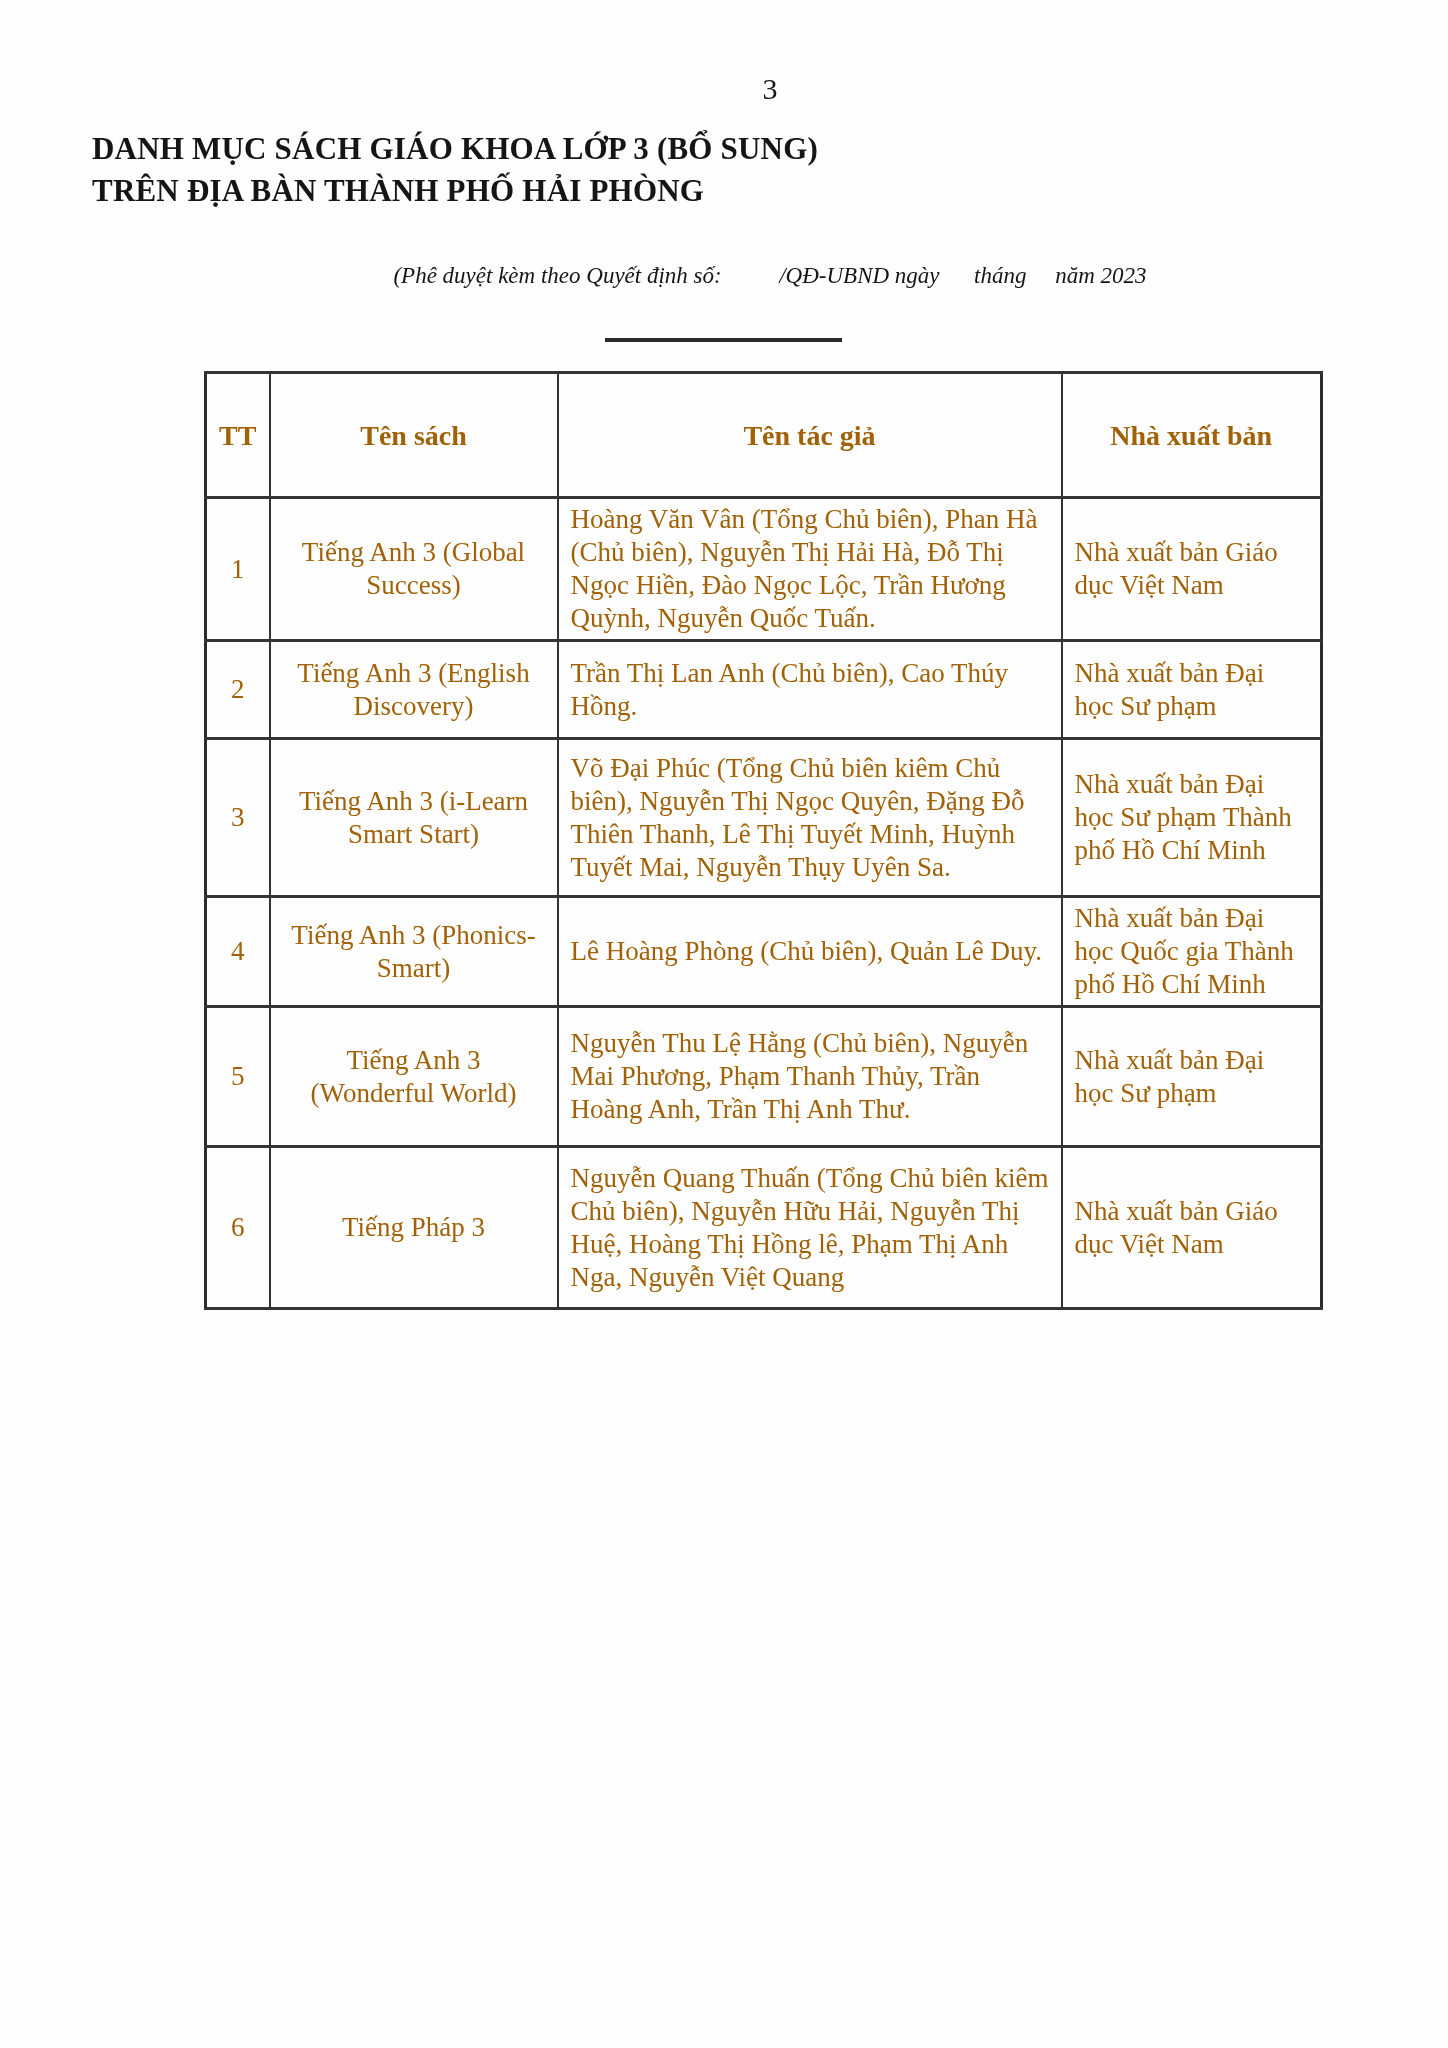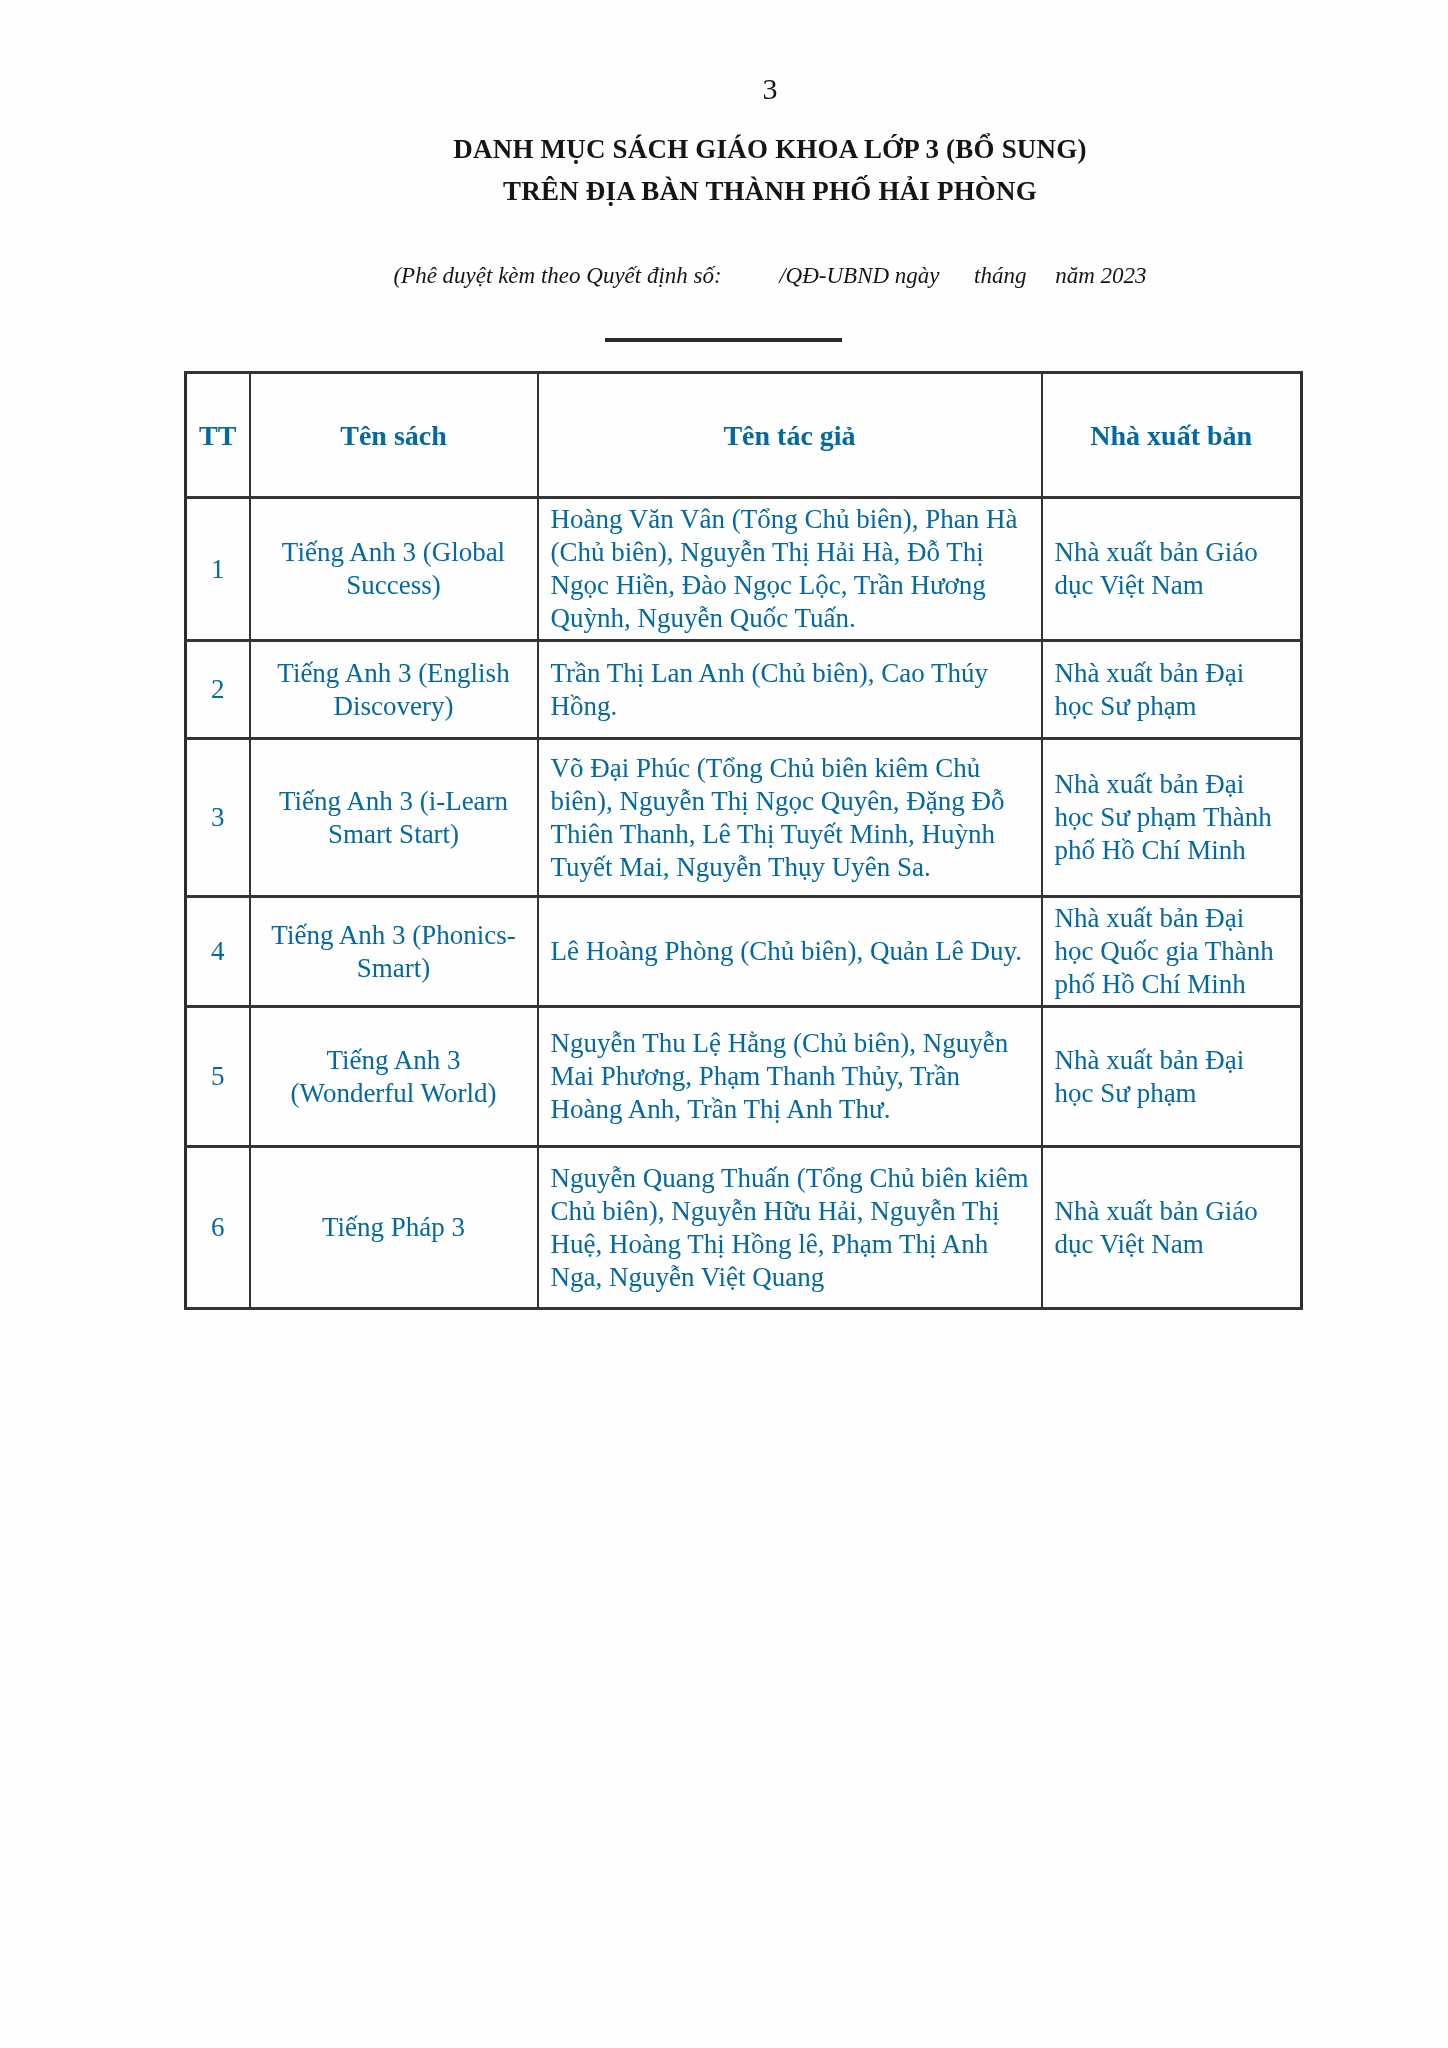--- a/index.html
+++ b/index.html
@@ -21,23 +21,23 @@
     left: 92px;
     width: 1356px;
     text-align: center;
     font-size: 30px;
   }
   .title-block {
     position: absolute;
     top: 128px;
     left: 92px;
     width: 1356px;
-    text-align: center;
+    text-align: left;
     font-weight: bold;
-    font-size: 27px;
+    font-size: 31px;
     line-height: 42px;
     letter-spacing: 0.2px;
   }
   .subtitle-block {
     position: absolute;
     top: 256px;
     left: 92px;
     width: 1356px;
     text-align: center;
     font-style: italic;
@@ -49,26 +49,26 @@
     position: absolute;
     top: 338px;
     left: 605px;
     width: 237px;
     height: 4px;
     background: #2a2a2a;
   }
   table.book-table {
     position: absolute;
     top: 371px;
-    left: 184px;
+    left: 204px;
     width: 1116px;
     border-collapse: collapse;
     table-layout: fixed;
     font-size: 27px;
-    color: #0369a1;
+    color: #a16207;
     border-radius: 22px;
   }
   table.book-table col.c-tt  { width: 64px; }
   table.book-table col.c-ts  { width: 288px; }
   table.book-table col.c-tg  { width: 504px; }
   table.book-table col.c-nxb { width: 260px; }
   table.book-table th, table.book-table td {
     border: 2px solid #343434;
     border-top-width: 3px;
     border-bottom-width: 3px;

